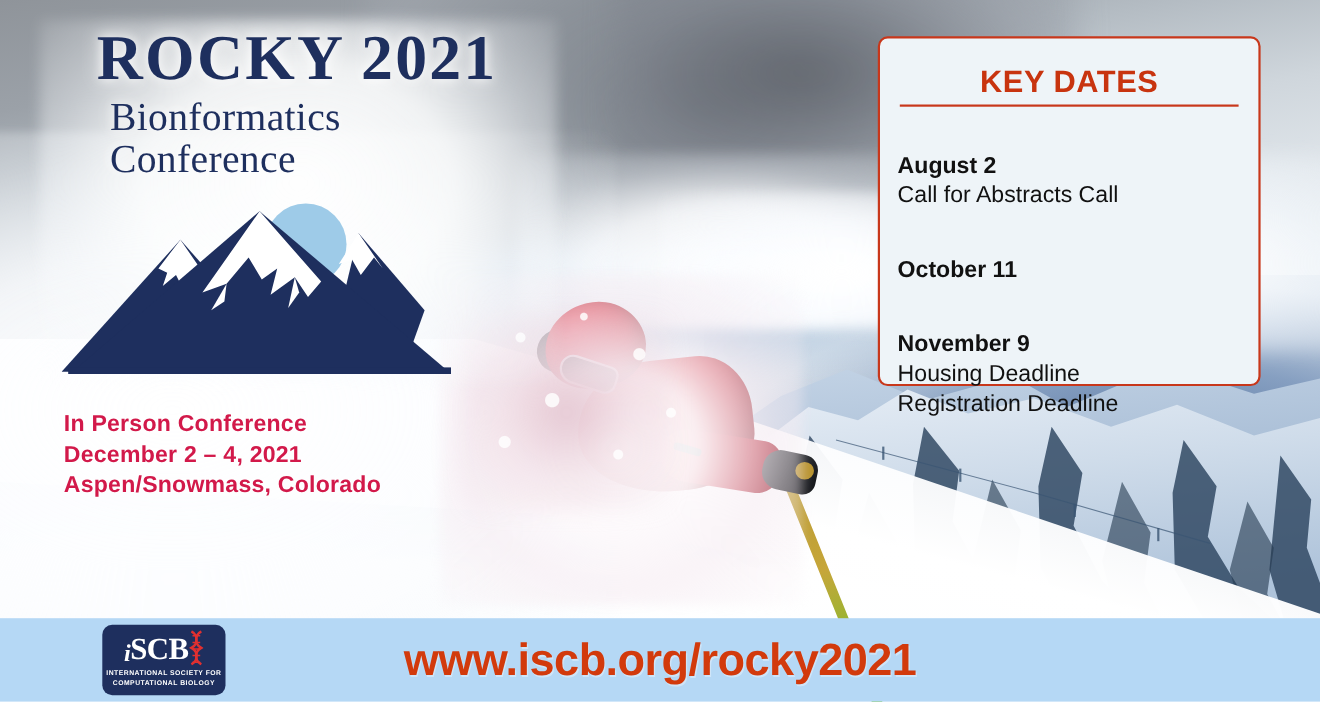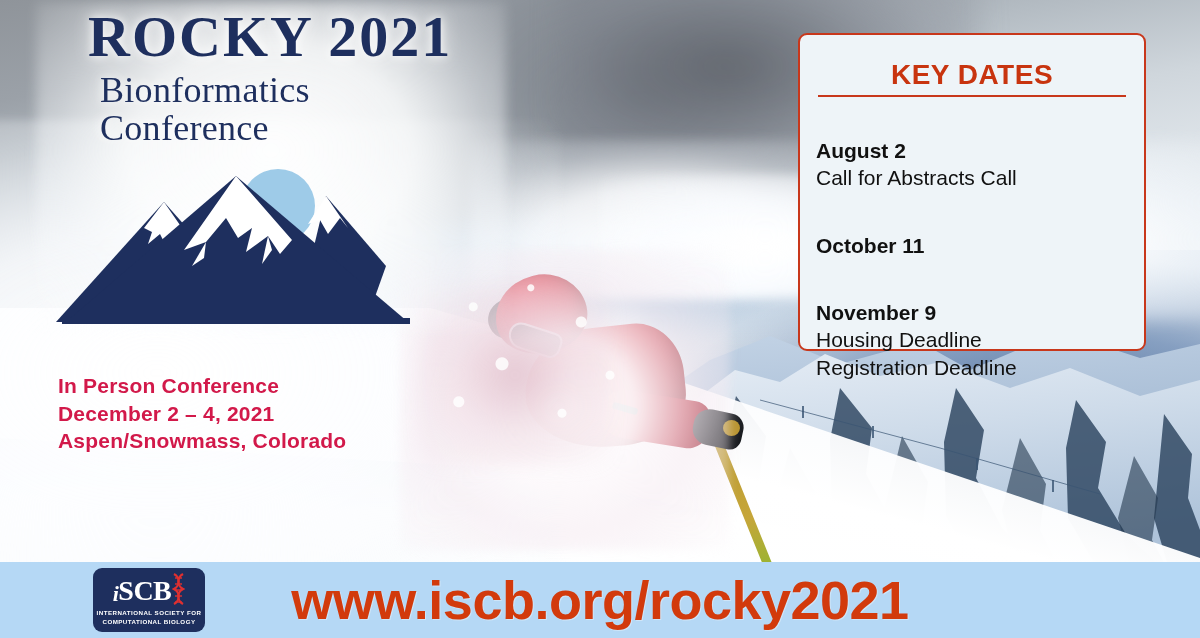--- a/index.html
+++ b/index.html
@@ -161,21 +161,21 @@
     background:#b8932f; border-radius:50%;
   }
   .pole {
     position:absolute; left:240px; top:168px; width:9px; height:330px;
     background: linear-gradient(180deg, #b9992f 0%, #c6a63a 28%, #7dbd2c 54%, #56c014 78%, #3fbe0a 100%);
     transform-origin: top center; transform: rotate(-22deg);
     border-radius: 4px;
   }
 
   
-  .logoblock { position:absolute; left:46px; top:8px; width:440px; }
+  .logoblock { position:absolute; left:46px; top:24px; width:440px; }
   .glow-behind {
     position:absolute; left:-10px; top:-6px; width:470px; height:330px;
     background: radial-gradient(ellipse at 50% 45%, rgba(255,255,255,0.97) 0%, rgba(254,255,255,0.85) 42%, rgba(250,252,254,0.45) 66%, rgba(248,251,253,0) 100%);
     filter: blur(6px);
     z-index:0;
   }
   .rocky-title {
     position:relative; z-index:2;
     font-family: "Liberation Serif", serif;
     font-weight: bold;
@@ -265,21 +265,21 @@
     color:#ffffff;
     font-size:6.2px;
     letter-spacing:0.45px;
     text-align:center;
     line-height:1.45;
     margin-top:4px;
     font-weight:bold;
   }
   .url {
     position:absolute; left:0; width:1200px; text-align:center;
-    font-weight:bold; font-size:54px; color:#d23a0c;
+    font-weight:bold; font-size:41px; color:#d23a0c;
     letter-spacing:-0.5px;
     text-shadow: 1px 1px 0 rgba(255,255,255,0.35);
   }
 </style>
 </head>
 <body>
 
 <div id="poster">
 
   <div class="photo">

